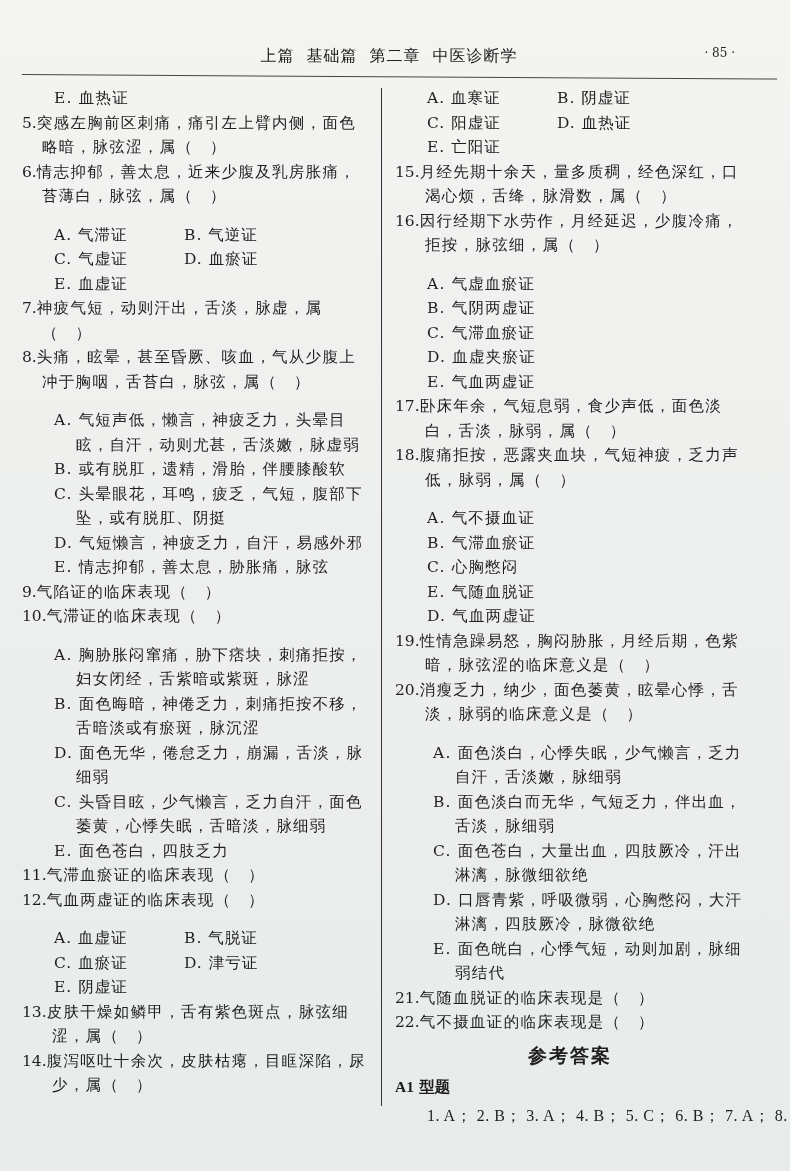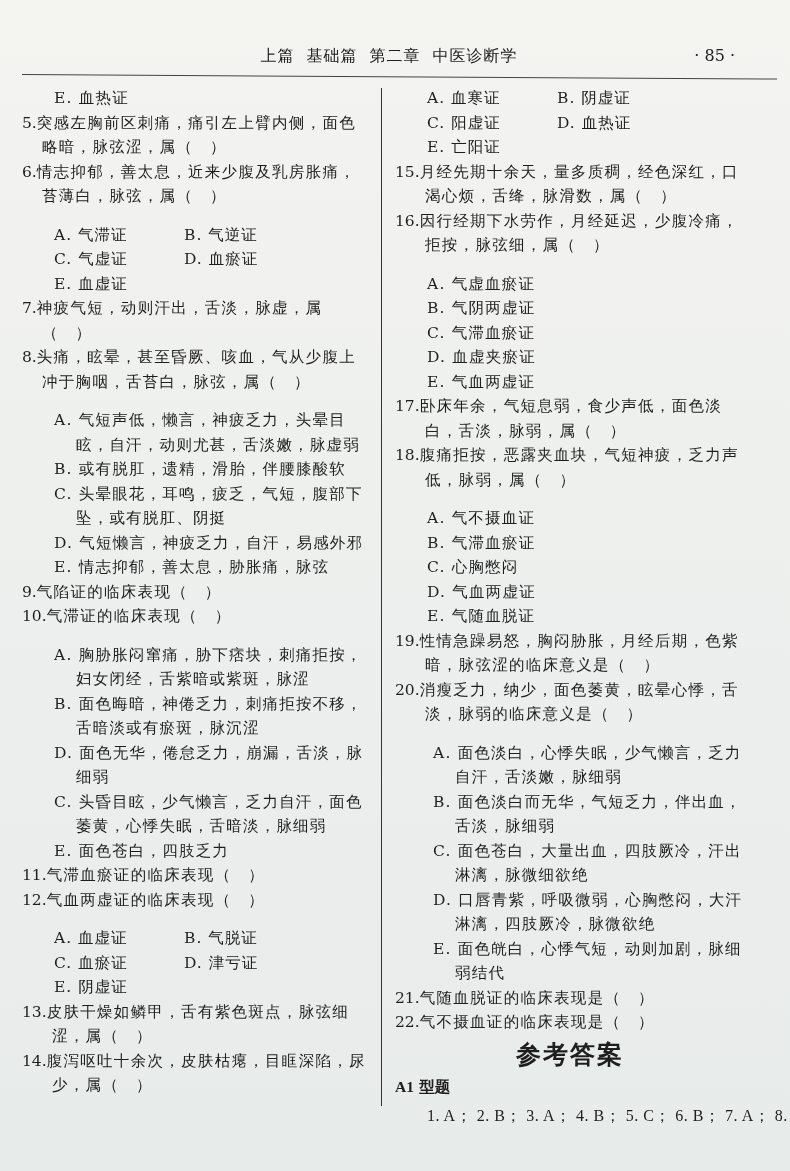--- a/index.html
+++ b/index.html
@@ -16,21 +16,21 @@
   }
   .header {
     position: absolute; left: 0; top: 46px; width: 790px; height: 30px;
   }
   .header-title {
     position: absolute; left: 0; width: 778px; top: 0; text-align: center;
     font-size: 16px; letter-spacing: 1px; color: #222;
   }
   .header-title span { margin: 0 6px; }
   .page-number {
-    position: absolute; right: 55px; top: 0; font-size: 16px; color: #222;
+    position: absolute; right: 55px; top: 0; font-size: 12px; color: #222;
   }
   .header-rule {
     position: absolute; left: 22px; top: 74px; width: 755px; height: 0;
     border-top: 1.5px solid #444;
     transform: rotate(0.35deg);
     transform-origin: left center;
   }
   .col-divider {
     position: absolute; left: 381px; top: 88px; width: 0; height: 1018px;
     border-left: 1.4px solid #333;
@@ -42,21 +42,21 @@
   .col-left { left: 22px; width: 348px; }
   .col-right { left: 395px; width: 350px; }
   .q { position: relative; padding-left: 20px; text-indent: -20px; letter-spacing: 1.3px; }
   .q.two { padding-left: 30px; text-indent: -30px; }
   .q .num { letter-spacing: 0; }
   .opt { position: relative; padding-left: 54px; text-indent: -22px; letter-spacing: 1.2px; }
   .opt.wide { padding-left: 60px; text-indent: -22px; }
   .opt-grid { display: grid; grid-template-columns: 130px 140px; padding-left: 32px; letter-spacing: 1px; }
   .gap { height: 14px; }
   .answers-title {
-    text-align: center; font-size: 25px; font-weight: bold; letter-spacing: 2px;
+    text-align: center; font-size: 19px; font-weight: bold; letter-spacing: 2px;
     margin-top: 8px; margin-bottom: 8px; font-family: "DejaVu Sans", sans-serif;
   }
   .answers-sub { font-weight: bold; font-size: 15.5px; margin-bottom: 4px; }
   .answers-sub .en { font-family: "Liberation Serif", serif; }
   .answers-line { letter-spacing: 0.5px; white-space: nowrap; font-family: "Liberation Serif", "DejaVu Serif", serif; font-size: 16px; margin-left: 32px; }
 </style>
 </head>
 <body>
 
 <div class="page">
@@ -132,22 +132,22 @@
     <div class="opt">C. 气滞血瘀证</div>
     <div class="opt">D. 血虚夹瘀证</div>
     <div class="opt">E. 气血两虚证</div>
 
     <div class="q two"><span class="num">17.</span><span>卧床年余，气短息弱，食少声低，面色淡白，舌淡，脉弱，属（　）</span></div>
     <div class="q two"><span class="num">18.</span><span>腹痛拒按，恶露夹血块，气短神疲，乏力声低，脉弱，属（　）</span></div>
     <div class="gap"></div>
     <div class="opt">A. 气不摄血证</div>
     <div class="opt">B. 气滞血瘀证</div>
     <div class="opt">C. 心胸憋闷</div>
+    <div class="opt">E. 气随血脱证</div>
     <div class="opt">D. 气血两虚证</div>
-    <div class="opt">E. 气随血脱证</div>
 
     <div class="q two"><span class="num">19.</span><span>性情急躁易怒，胸闷胁胀，月经后期，色紫暗，脉弦涩的临床意义是（　）</span></div>
     <div class="q two"><span class="num">20.</span><span>消瘦乏力，纳少，面色萎黄，眩晕心悸，舌淡，脉弱的临床意义是（　）</span></div>
     <div class="gap"></div>
     <div class="opt wide">A. 面色淡白，心悸失眠，少气懒言，乏力自汗，舌淡嫩，脉细弱</div>
     <div class="opt wide">B. 面色淡白而无华，气短乏力，伴出血，舌淡，脉细弱</div>
     <div class="opt wide">C. 面色苍白，大量出血，四肢厥冷，汗出淋漓，脉微细欲绝</div>
     <div class="opt wide">D. 口唇青紫，呼吸微弱，心胸憋闷，大汗淋漓，四肢厥冷，脉微欲绝</div>
     <div class="opt wide">E. 面色㿠白，心悸气短，动则加剧，脉细弱结代</div>
 

